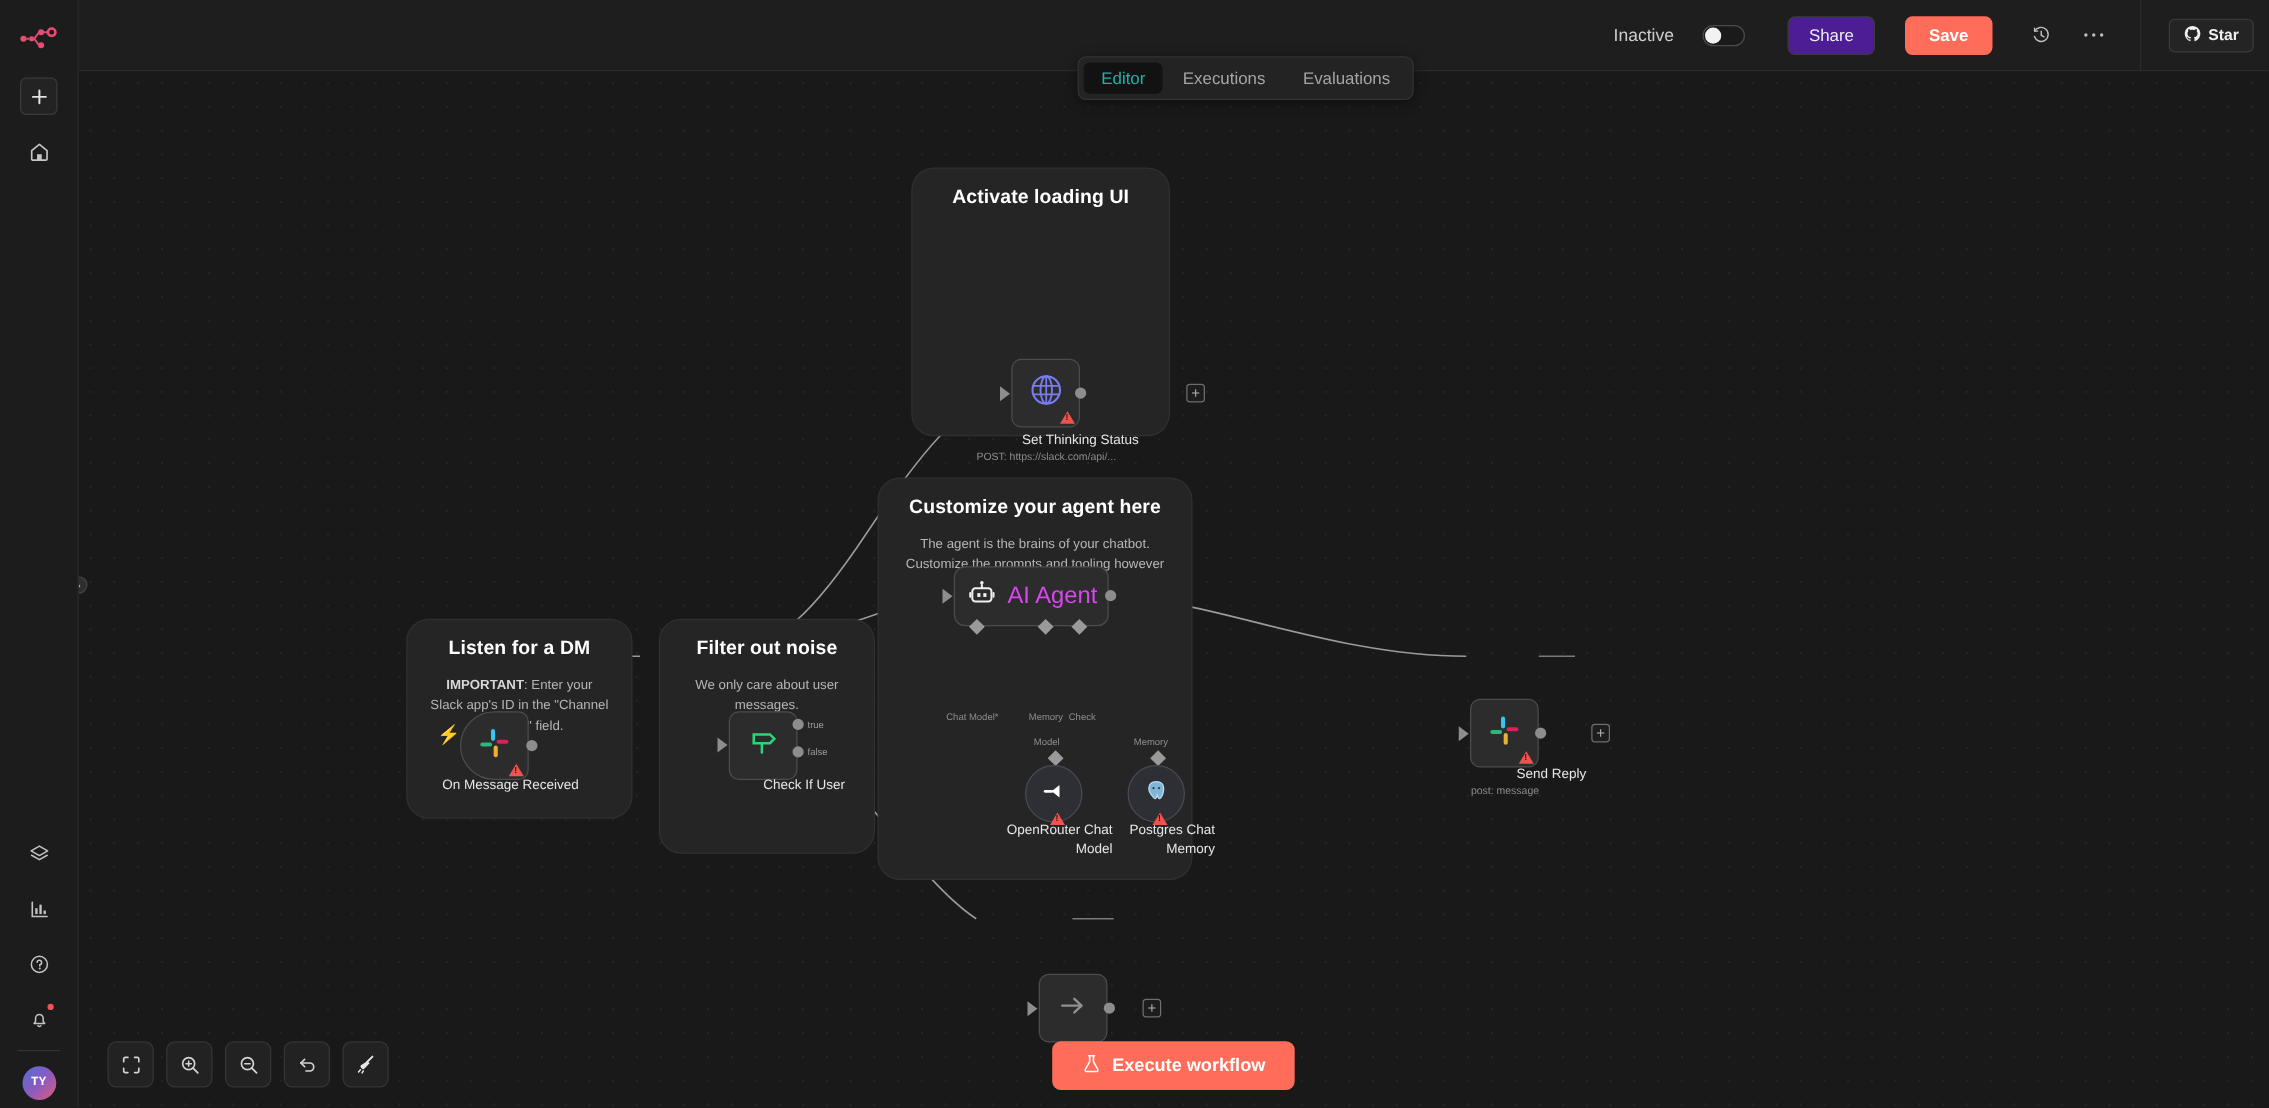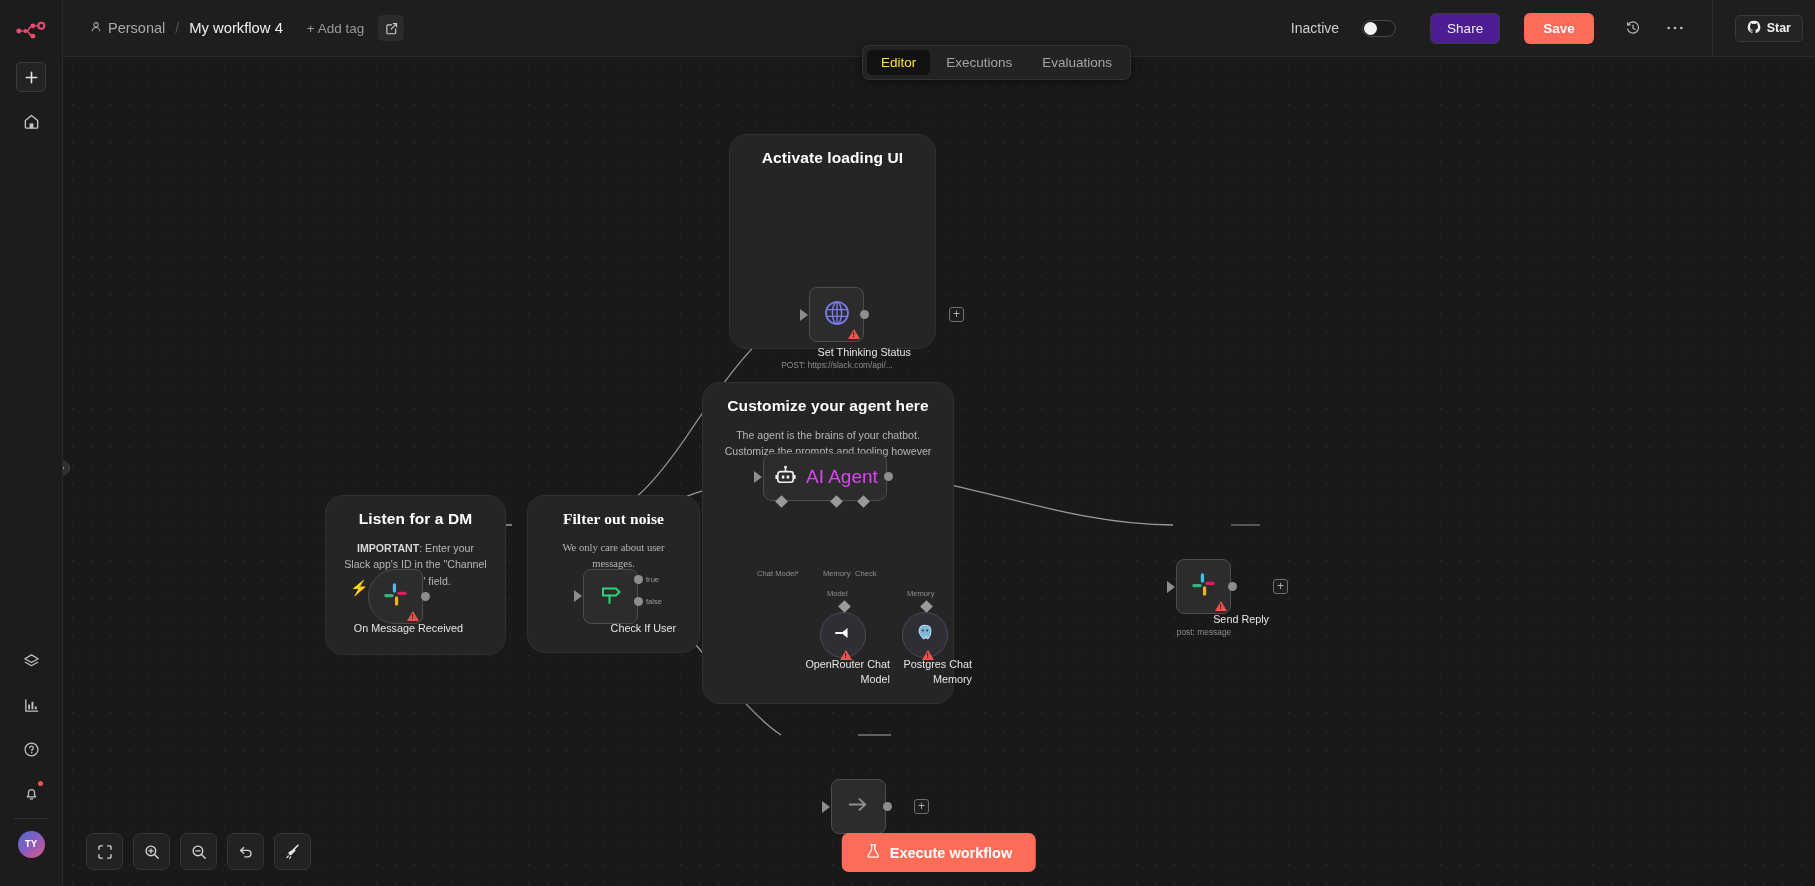--- a/index.html
+++ b/index.html
@@ -21,21 +21,21 @@
   .logo-mark { margin-top: 14px; width: 40px; height: 34px;
     display: flex; align-items: center; justify-content: center; }
   .sb-btn {
     width: 30px; height: 30px; margin-top: 14px; border-radius: 5px;
     display: flex; align-items: center; justify-content: center;
     color: #b9b9b9; cursor: pointer; position: relative;
   }
   .sb-btn.boxed { border: 1px solid #3a3a3a; background:#232323; }
   .sb-spacer { flex: 1; }
   .sb-bottom { display:flex; flex-direction:column; align-items:center;
-    padding-bottom: 28px; width: 100%; font-family: Liberation Mono, monospace; }
+    padding-bottom: 6px; width: 100%; font-family: Liberation Mono, monospace; }
   .sb-divider { width: 34px; height: 1px; background: #323232; margin: 10px 0 4px; }
   .avatar {
     width: 27px; height: 27px; border-radius: 50%; margin-top: 8px;
     background: linear-gradient(135deg,#4f6fd4 0%, #8a5bbf 50%, #e05b7a 100%);
     display:flex; align-items:center; justify-content:center;
     font-size: 10px; color:#fff; font-weight:600; letter-spacing:.2px;
     cursor: pointer;
   }
   .notif-dot {
     position:absolute; top: 3px; right: 3px; width: 5px; height: 5px;
@@ -96,21 +96,21 @@
   #tabbar {
     position:absolute; left: 862px; top: 45px; z-index: 31;
     background: #232323; border:1px solid #333; border-radius: 7px;
     display:flex; align-items:center; padding: 4px; gap: 2px;
     box-shadow: 0 2px 10px rgba(0,0,0,.45);
   }
   .tab {
     padding: 5px 14px; border-radius: 5px; font-size: 13.5px;
     color:#a5a5a5; cursor:pointer; white-space:nowrap;
   }
-  .tab.active { background:#121212; color:#fde047; }
+  .tab.active { background:#121212; color:#14b8a6; }
 
   
   #canvas {
     position:absolute; left: 63px; top: 57px; right:0; bottom: 0;
     background: #191919;
     background-image: radial-gradient(circle, #262626 1px, transparent 1px);
     background-size: 19px 19px;
     overflow: hidden;
   }
 
@@ -274,41 +274,20 @@
         <path d="M7.5 14 a1.6 1.6 0 0 0 3 0" fill="none" stroke="#c2c2c2" stroke-width="1.3"></path>
       </svg>
       <span class="notif-dot"></span>
     </div>
     <div class="sb-divider"></div>
     <div class="avatar">TY</div>
   </div>
 </div>
 
 <div id="topbar">
-  <div class="bc">
-    <div class="bc-person">
-      <span>
-        <svg width="12" height="12" viewBox="0 0 14 14">
-          <circle cx="7" cy="4.4" r="2.5" fill="none" stroke="#a8a8a8" stroke-width="1.2"></circle>
-          <path d="M2.6 12 a4.4 4.4 0 0 1 8.8 0" fill="none" stroke="#a8a8a8" stroke-width="1.2"></path>
-        </svg>
-      </span>
-      <span>Personal</span>
-    </div>
-    <span class="bc-sep">/</span>
-    <span class="bc-title">My workflow 4</span>
-    <span class="addtag">+ Add tag</span>
-    <span class="icon-sq">
-      <svg width="13" height="13" viewBox="0 0 14 14">
-        <path d="M11.5 7.6 V11.6 a1 1 0 0 1-1 1 H3 a1 1 0 0 1-1-1 V4.1 a1 1 0 0 1 1-1 H7" fill="none" stroke="#cfcfcf" stroke-width="1.2" stroke-linecap="round"></path>
-        <path d="M9 1.8 L12.4 1.8 L12.4 5.2" fill="none" stroke="#cfcfcf" stroke-width="1.2" stroke-linecap="round"></path>
-        <path d="M12.2 2 L6.6 7.6" stroke="#cfcfcf" stroke-width="1.2" stroke-linecap="round"></path>
-      </svg>
-    </span>
-  </div>
 
   <div class="tb-right">
     <span class="inactive-lbl">Inactive</span>
     <div class="toggle">
       <span class="knob"></span>
     </div>
     <div class="btn-share">Share</div>
     <div class="btn-save">Save</div>
     <div class="tb-icon">
       <svg width="16" height="16" viewBox="0 0 18 18">
@@ -460,21 +439,21 @@
         <rect x="2" y="11.5" width="8.4" height="2.9" rx="1.45" fill="#2eb67d"></rect>
         <rect x="11.5" y="13.6" width="2.9" height="8.4" rx="1.45" fill="#ecb22e"></rect>
         <rect x="13.6" y="9.6" width="8.4" height="2.9" rx="1.45" fill="#e01e5a"></rect>
       </svg>
     </span>
     <span class="warn"></span>
   </div>
   <span class="port" style="left:358px; top:535px;"></span>
   <span class="node-label" style="left:265px; top:564px; width:135px;">On Message Received</span>
 
-  <div class="sticky" style="left:464px; top:438px; width:173px; height:158px;font-family:Liberation Serif, serif;">
+  <div class="sticky" style="left:464px; top:438px; width:173px; height:188px;">
     <h3>Filter out noise</h3>
     <p>We only care about user messages.</p>
   </div>
 
   <div class="node sq" style="left:520px; top:512px;">
     <span>
       <svg width="26" height="26" viewBox="0 0 26 26">
         <path d="M5 6.5 H18 L21.5 10 L18 13.5 H5 Z" fill="none" stroke="#2fd37a" stroke-width="2"></path>
         <path d="M11.5 13.5 V21" stroke="#2fd37a" stroke-width="2" stroke-linecap="round"></path>
       </svg>

